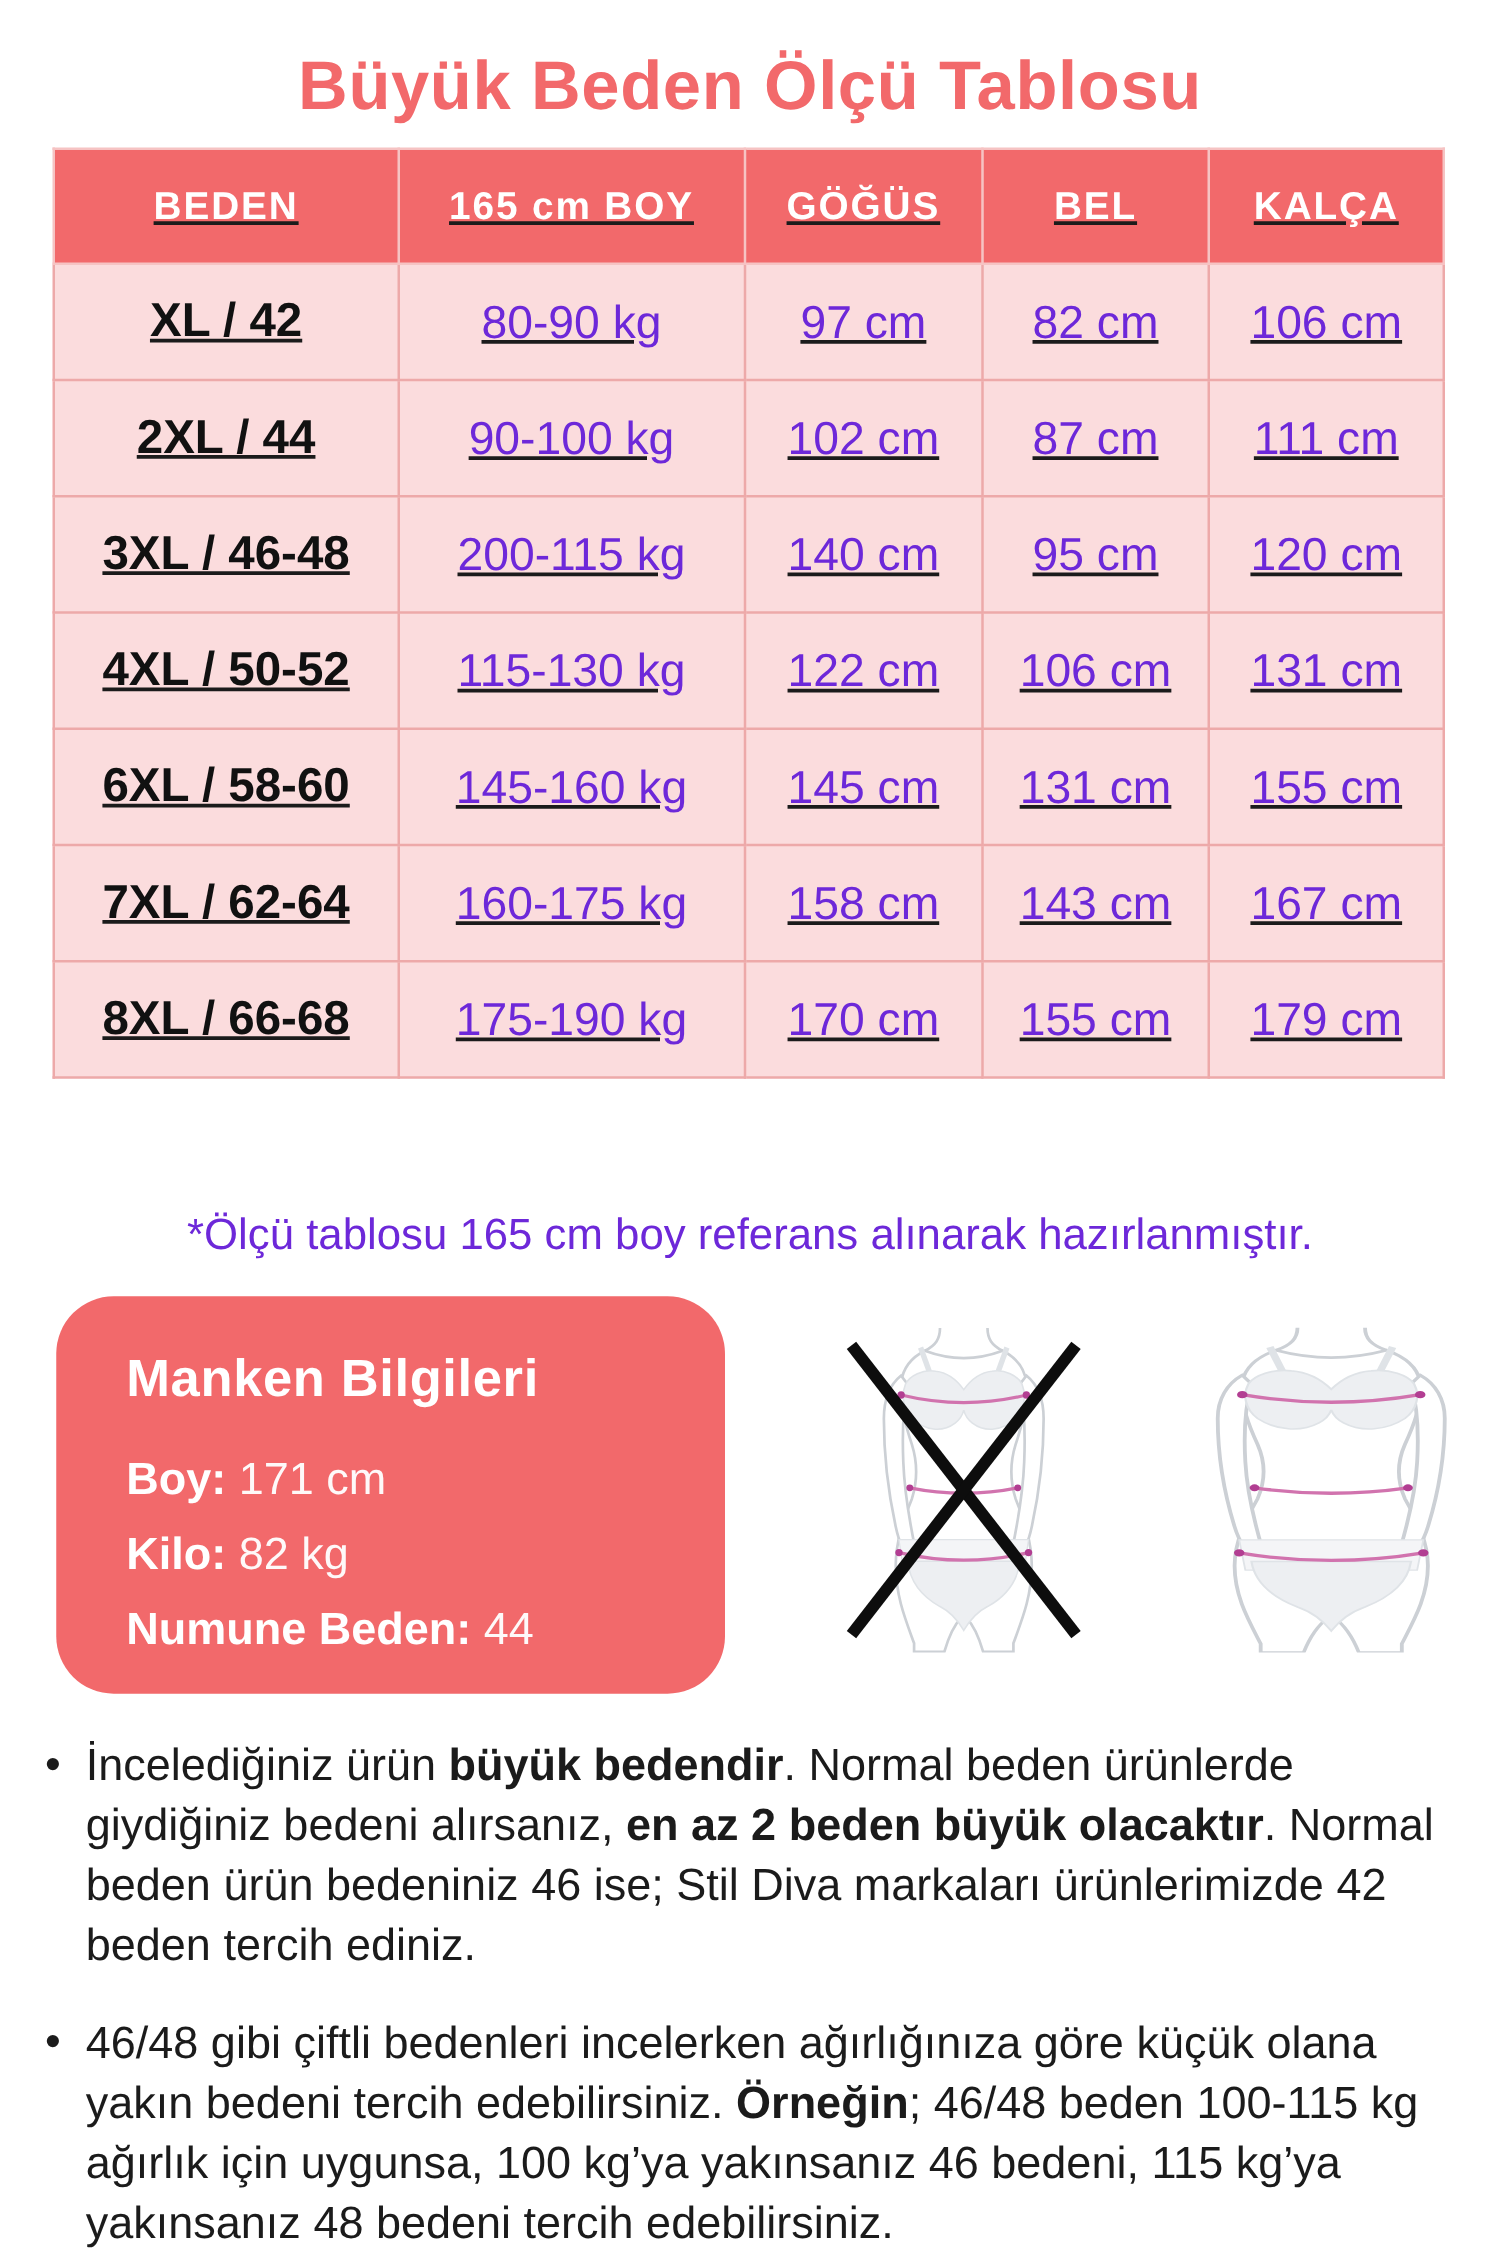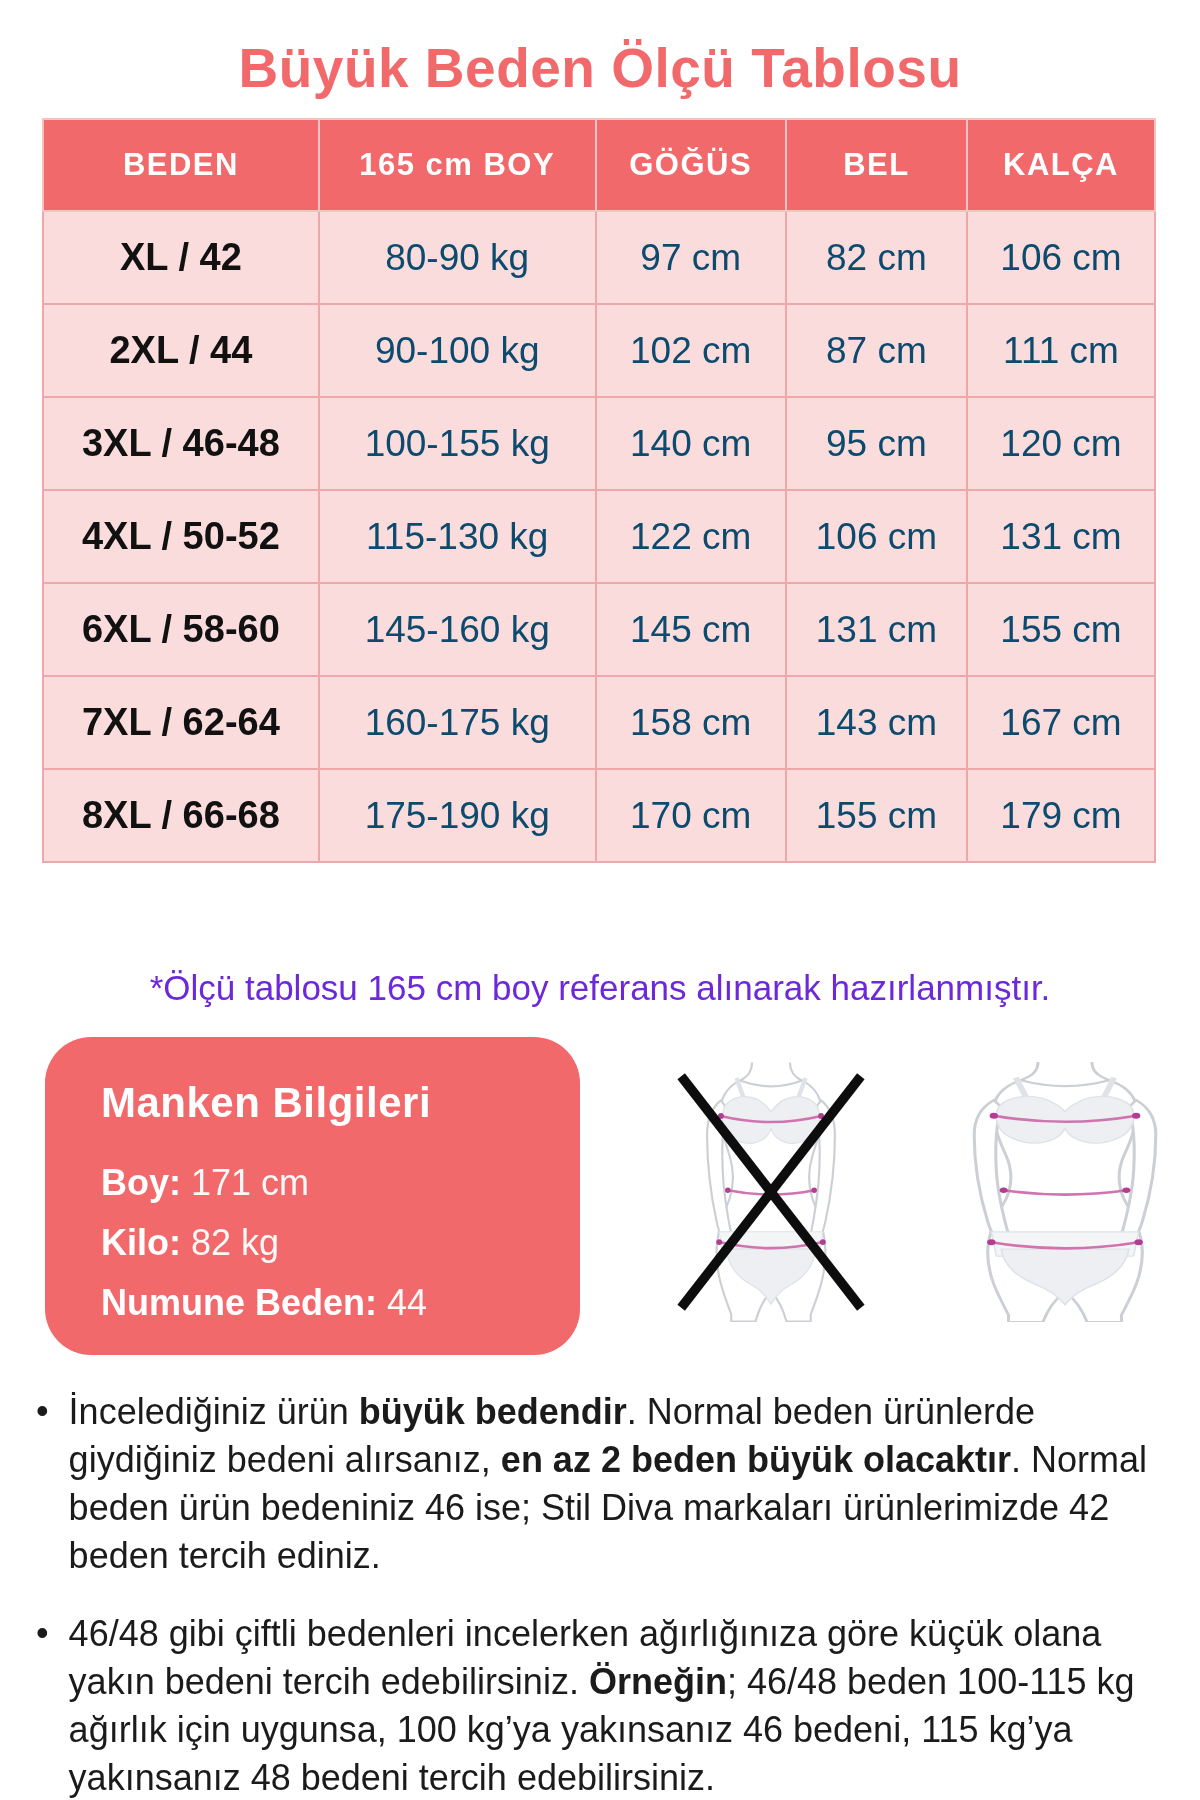--- a/index.html
+++ b/index.html
@@ -18,34 +18,34 @@
   html,body{margin:0;padding:0;background:#ffffff;}
   .canvas{
     position:relative;width:1200px;height:1800px;background:#ffffff;
     font-family:"Liberation Sans", sans-serif;color:var(--ink);overflow:hidden;
     margin:0 auto;
   }
   .page-title{
     position:absolute;top:36px;left:0;width:100%;text-align:center;
     color:var(--coral);font-size:55px;font-weight:bold;letter-spacing:0.5px;
   }
-  .table-wrap{position:absolute;left:42px;top:118px;width:1114px;}
+  .table-wrap{position:absolute;left:42px;top:118px;width:1114px;text-decoration:underline;}
   table.size-table{width:100%;border-collapse:collapse;table-layout:fixed;}
   .size-table col.c1{width:24.8%}
   .size-table col.c2{width:24.9%}
   .size-table col.c3{width:17.1%}
   .size-table col.c4{width:16.3%}
   .size-table col.c5{width:16.9%}
   .size-table th{
     height:92px;background:var(--coral);color:#ffffff;
     font-size:31px;font-weight:bold;letter-spacing:1.5px;
     border:2px solid var(--header-border);text-align:center;vertical-align:middle;
   }
   .size-table td{
-    height:93px;background:var(--cell-pink);color:#0c4a6e;
+    height:93px;background:var(--cell-pink);color:#6d28d9;
     font-size:37px;border:2px solid var(--border-pink);
     text-align:center;vertical-align:middle;
   }
   .size-table td:first-child{font-weight:bold;font-size:38px;color:#111111;}
   .footnote{
     position:absolute;top:968px;left:0;width:100%;text-align:center;
     font-size:35px;color:#6d28d9;
   }
   .model-card{
     position:absolute;left:45px;top:1037px;width:535px;height:318px;
@@ -100,21 +100,21 @@
           </tr>
           <tr>
             <td>2XL / 44</td>
             <td>90-100 kg</td>
             <td>102 cm</td>
             <td>87 cm</td>
             <td>111 cm</td>
           </tr>
           <tr>
             <td>3XL / 46-48</td>
-            <td>100-155 kg</td>
+            <td>200-115 kg</td>
             <td>140 cm</td>
             <td>95 cm</td>
             <td>120 cm</td>
           </tr>
           <tr>
             <td>4XL / 50-52</td>
             <td>115-130 kg</td>
             <td>122 cm</td>
             <td>106 cm</td>
             <td>131 cm</td>

